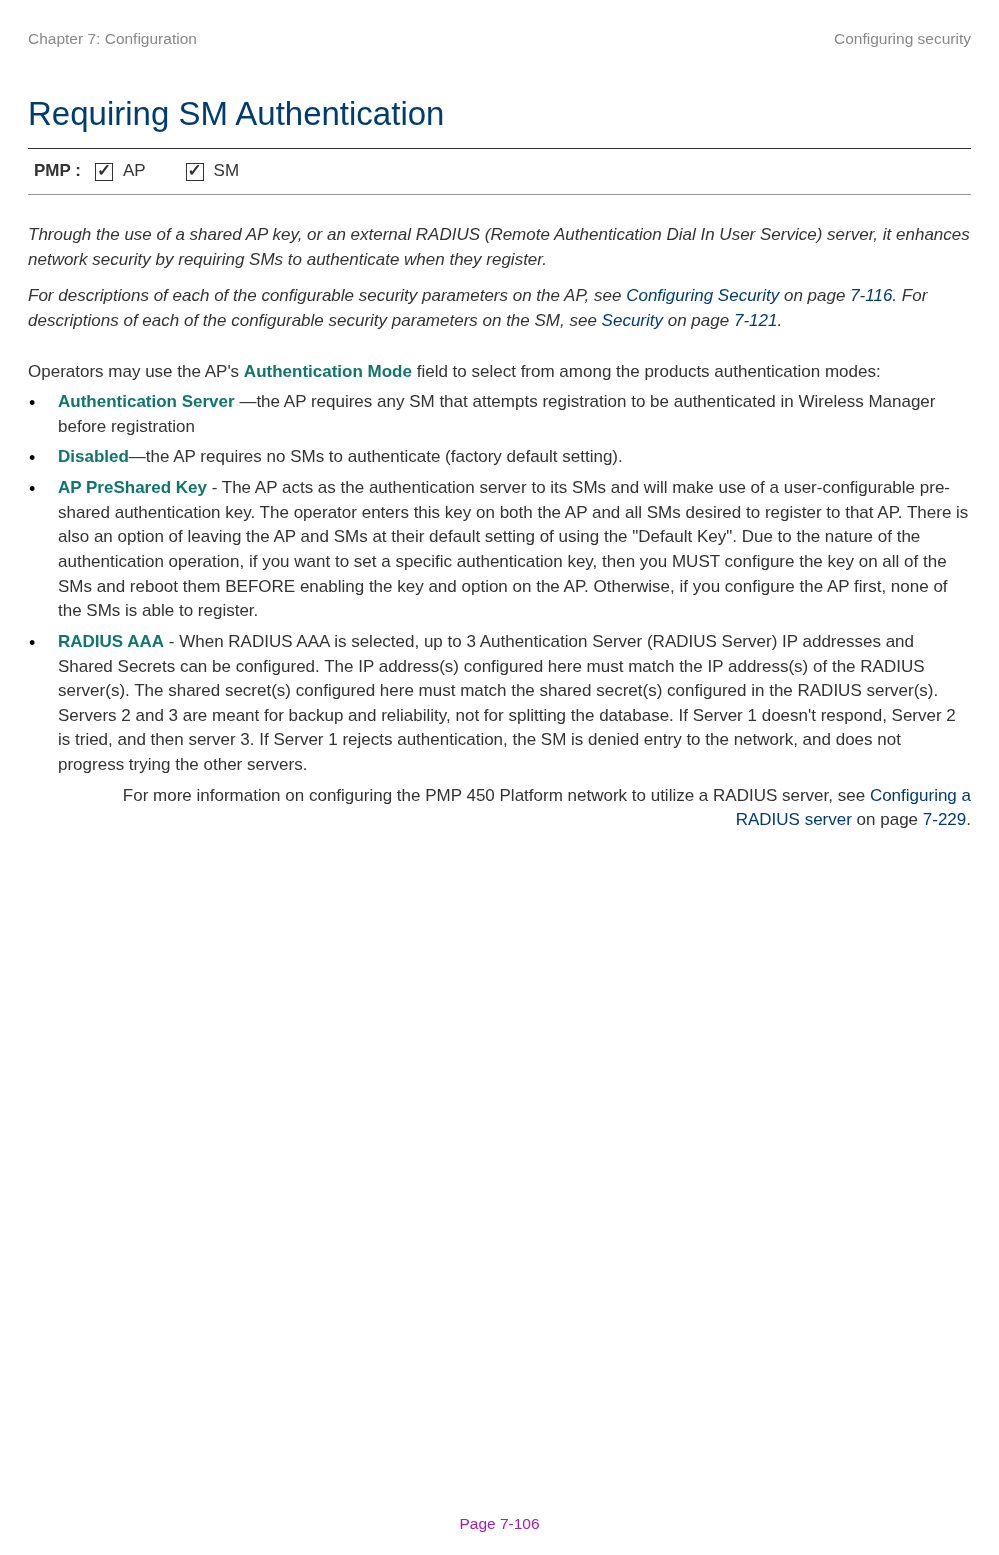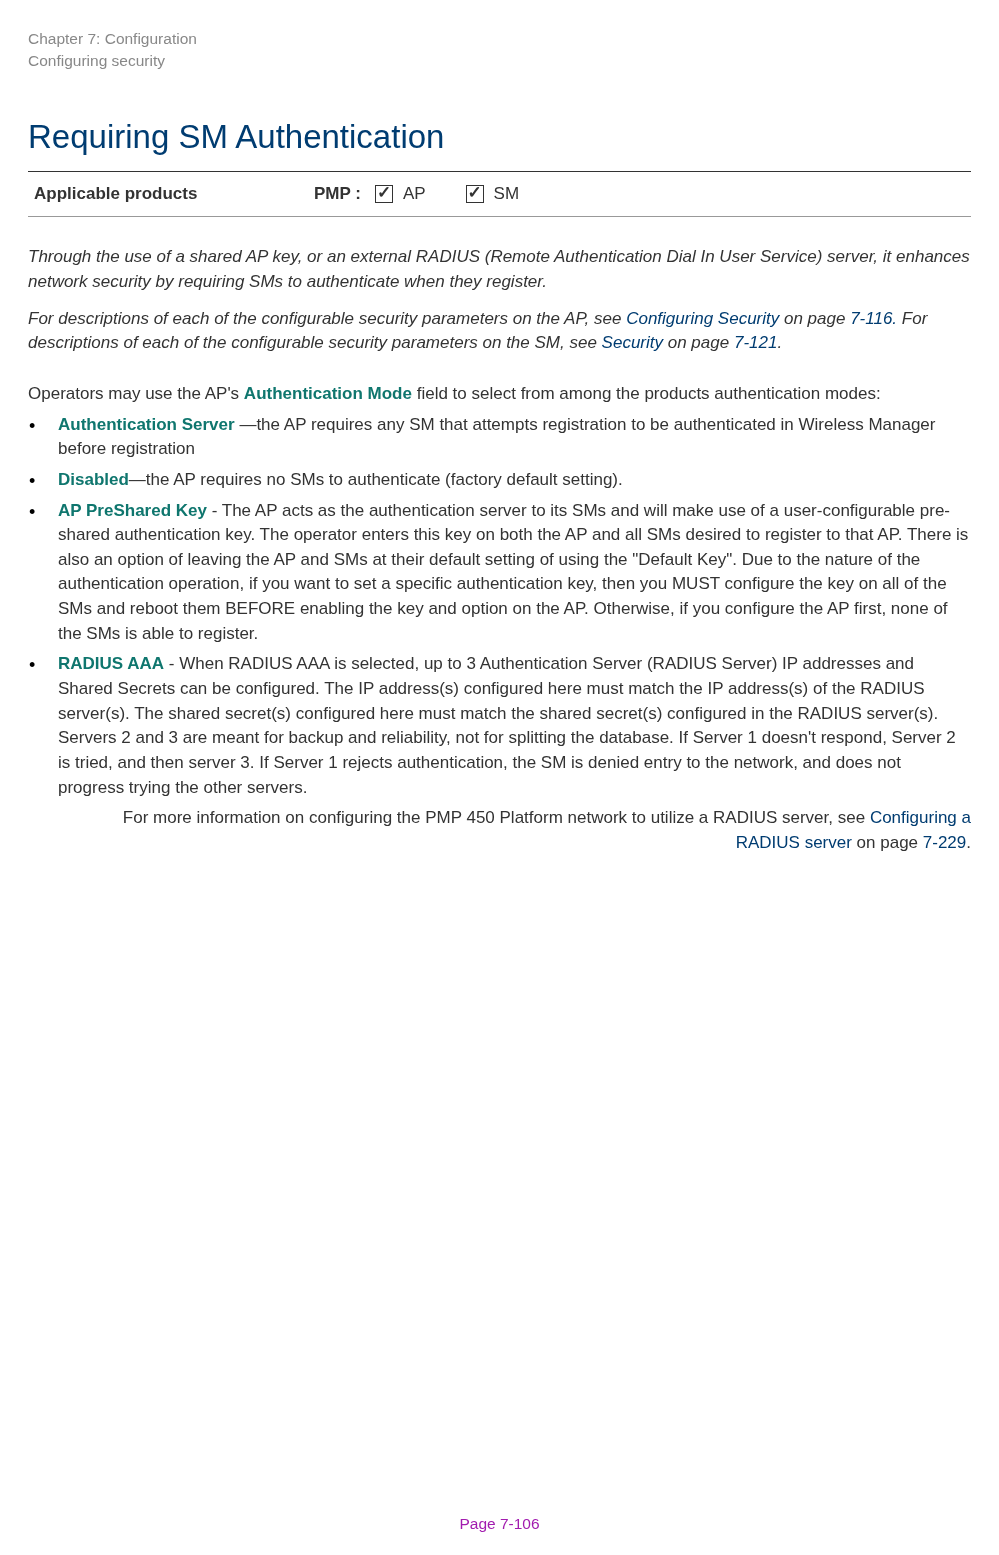--- a/index.html
+++ b/index.html
@@ -9,25 +9,24 @@
       color: #333;
       background: #fff;
       width: 943px;
       height: 1499px;
       position: relative;
       font-size: 17px;
       line-height: 1.45;
     }
     .header {
       display: flex;
-      justify-content: flex-end;
+      justify-content: space-between;
       color: #888;
       font-size: 15.5px;
       margin-bottom: 40px;
-      flex-direction: column;
     }
     h1 {
       color: #003c71;
       font-size: 33px;
       font-weight: normal;
       margin: 0 0 10px 0;
     }
     .applicable-row {
       border-top: 1px solid #333;
       border-bottom: 1px solid #999;
@@ -105,21 +104,20 @@
 <body>
 
 <div class="header">
   <span>Chapter 7:  Configuration</span>
   <span>Configuring security</span>
 </div>
 
 <h1>Requiring SM Authentication</h1>
 
 <div class="applicable-row">
-  <span class="applicable-label">Applicable products</span>
   <span class="pmp-label">PMP :</span>
   <span class="checkbox checked"></span>
   <span class="option-label">AP</span>
   <span class="checkbox checked"></span>
   <span class="option-label">SM</span>
 </div>
 
 <p class="block">Through the use of a shared AP key, or an external RADIUS (Remote Authentication Dial In User Service) server, it enhances network security by requiring SMs to authenticate when they register.</p>
 
 <p class="block">

